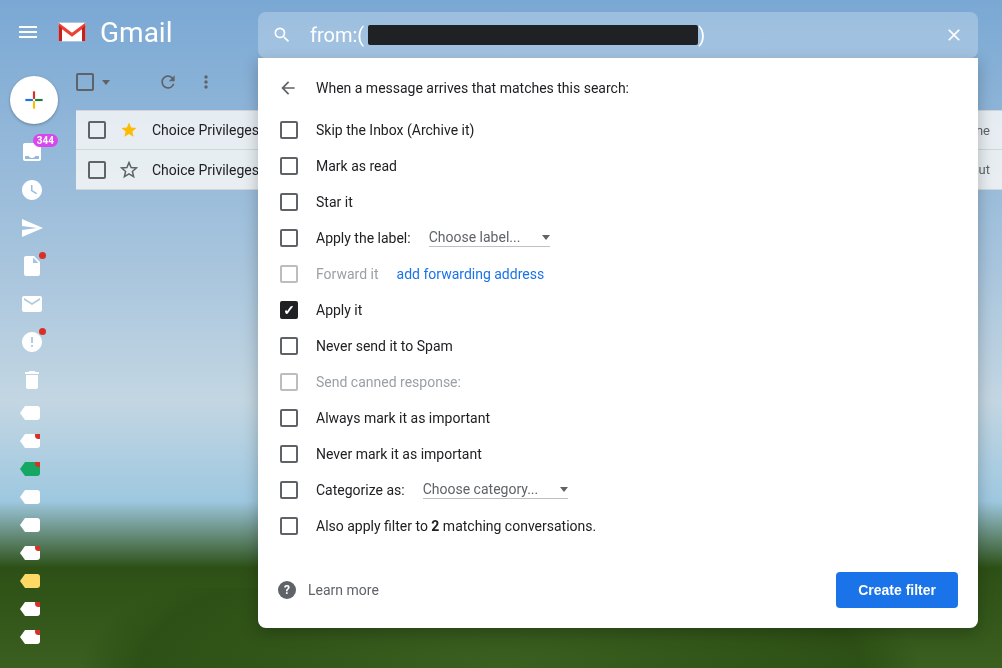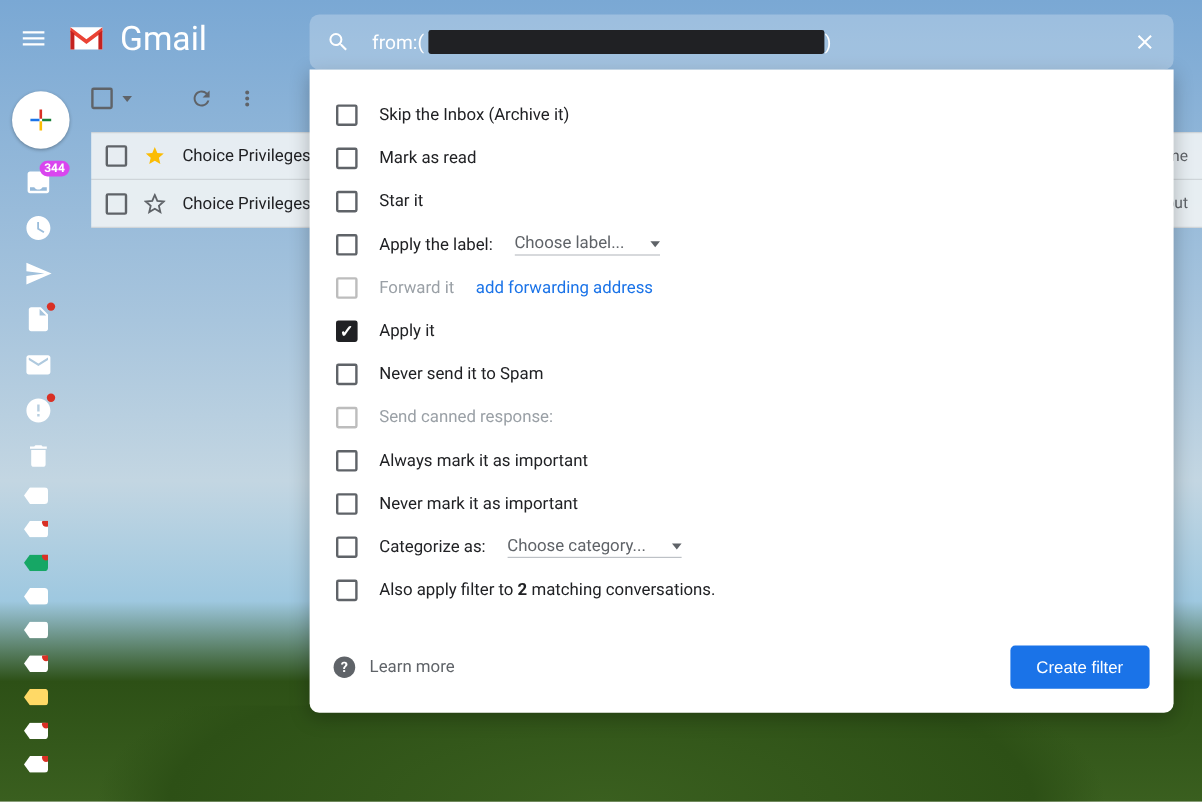--- a/index.html
+++ b/index.html
@@ -39,21 +39,21 @@
   width: 720px;
   height: 46px;
   background: rgba(255,255,255,0.25);
   border-radius: 8px;
   display: flex;
   align-items: center;
   padding: 0 14px;
   z-index: 20;
 }
 .search-icon { color: #fff; width: 20px; height: 20px; }
-.search-text { color: #fff; margin-left: 18px; font-size: 16px; display: flex; align-items: center; }
+.search-text { color: #fff; margin-left: 18px; font-size: 20px; display: flex; align-items: center; }
 .redacted { background: #202124; height: 20px; width: 330px; margin-left: 4px; border-radius: 2px;}
 .search-close { position: absolute; right: 14px; color: #fff; width: 20px; height: 20px; cursor: pointer;}
 
 .compose-btn {
   position: absolute;
   left: 10px;
   top: 76px;
   width: 48px;
   height: 48px;
   background: #fff;
@@ -204,21 +204,21 @@
 }
 .learn-more { display: flex; align-items: center; gap: 12px; color: #5f6368; font-size: 14px; cursor: pointer;}
 .help-icon { width: 18px; height: 18px; background: #5f6368; color: #fff; border-radius: 50%; display: flex; align-items: center; justify-content: center; font-size: 12px; font-weight: bold;}
 .create-btn {
   background: #1a73e8;
   color: #fff;
   border: none;
   padding: 10px 22px;
   border-radius: 4px;
   font-size: 14px;
-  font-weight: 400;
+  font-weight: 700;
   cursor: pointer;
   text-align: center;
 }
 svg { display: block; }
 </style>
 </head>
 <body>
 
 <div class="bg-hill"></div>
 
@@ -354,20 +354,28 @@
     <div class="row-checkbox"></div>
     <svg class="star-icon" viewBox="0 0 24 24" fill="none" stroke="currentColor" stroke-width="2">
         <path d="M12 17.27L18.18 21l-1.64-7.03L22 9.24l-7.19-.61L12 2 9.19 8.63 2 9.24l5.46 4.73L5.82 21z"></path>
       </svg>
     <span class="sender">Choice Privileges</span>
     <span class="row-right">t out</span>
   </div>
 </div>
 
 <div class="filter-panel">
+  <div class="panel-header">
+    <div class="back-arrow">
+      <svg viewBox="0 0 24 24" fill="currentColor">
+          <path d="M20 11H7.83l5.59-5.59L12 4l-8 8 8 8 1.41-1.41L7.83 13H20v-2z"></path>
+        </svg>
+    </div>
+    <span class="panel-title">When a message arrives that matches this search:</span>
+  </div>
 
   <div class="filter-option">
     <div class="f-checkbox"></div>
     <span class="option-text">Skip the Inbox (Archive it)</span>
   </div>
   <div class="filter-option">
     <div class="f-checkbox"></div>
     <span class="option-text">Mark as read</span>
   </div>
   <div class="filter-option">

